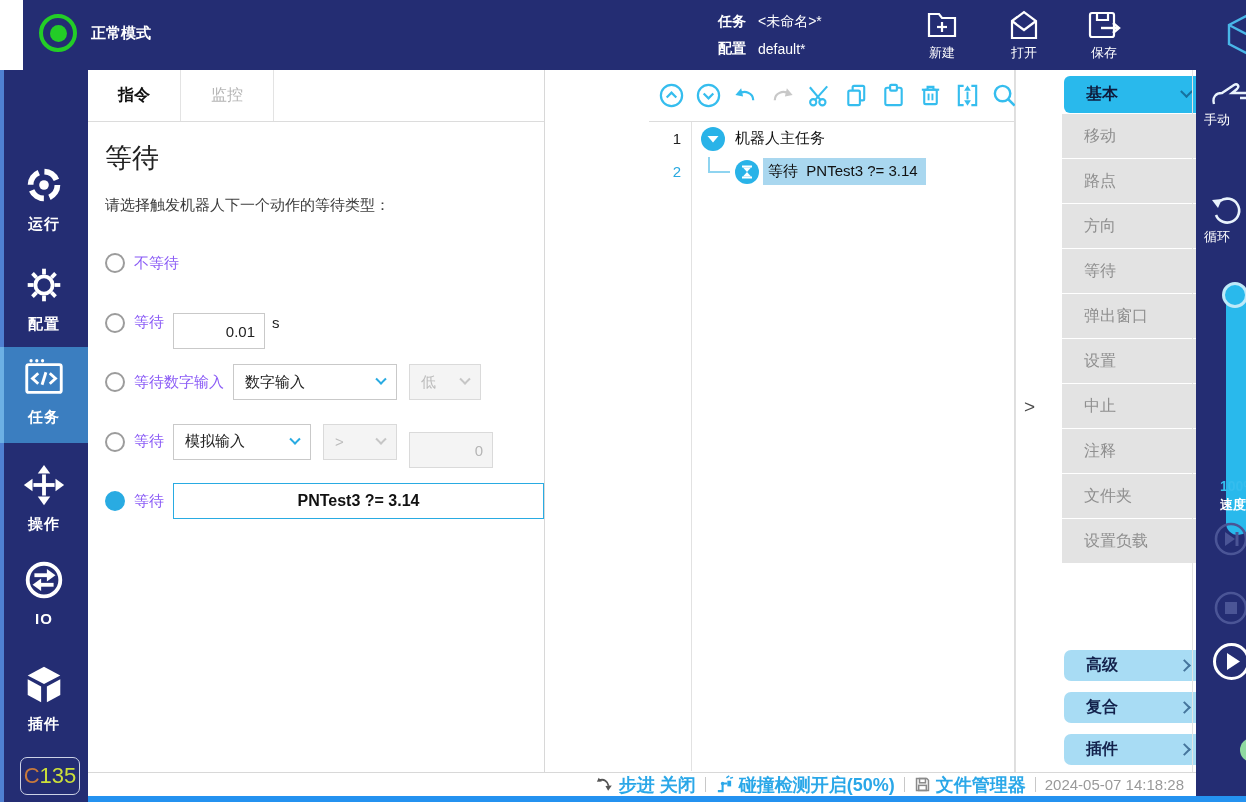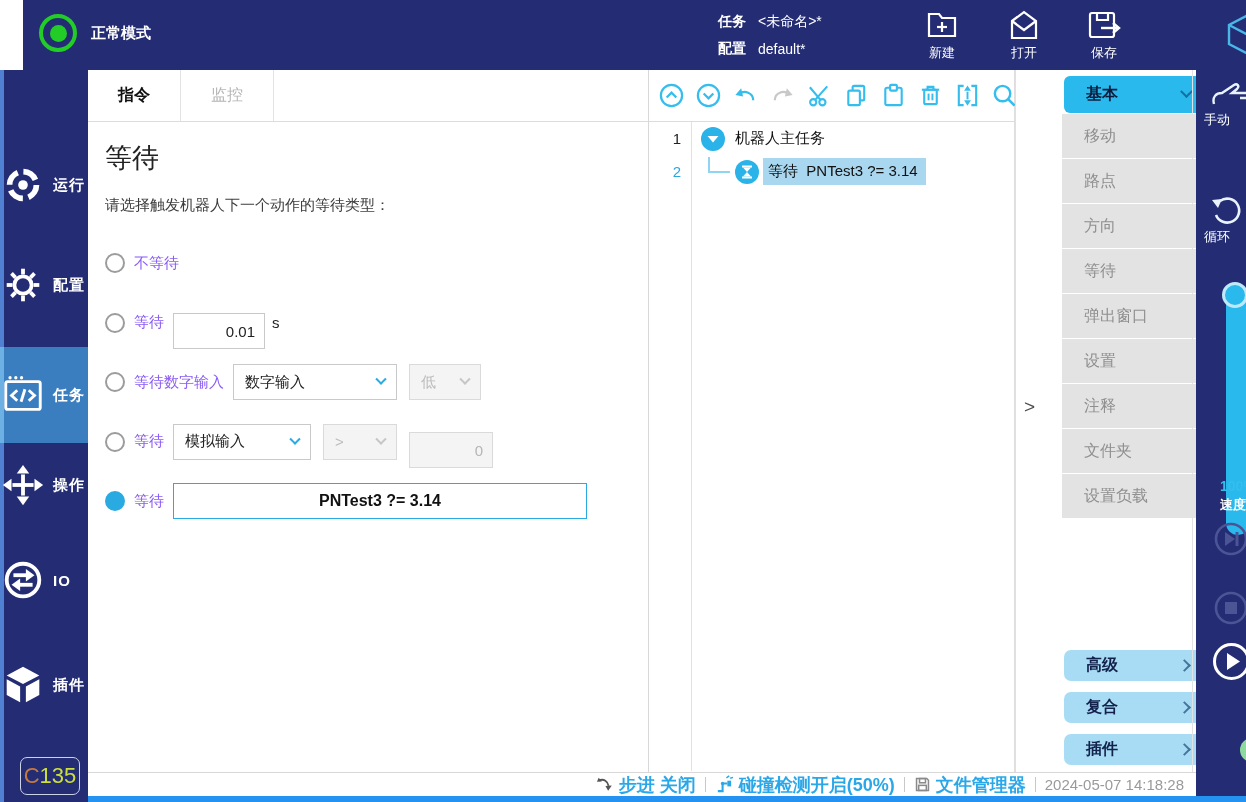--- a/index.html
+++ b/index.html
@@ -16,29 +16,29 @@
   .mode-label { color:#fff; font-size:15px; font-weight:bold; }
   .taskinfo { position:absolute; left:695px; top:8px; color:#fff; font-size:14px; }
   .taskinfo .row { display:flex; gap:12px; height:27px; align-items:center; }
   .taskinfo .lbl { font-weight:bold; }
   .tb-action { position:absolute; top:9px; width:62px; display:flex; flex-direction:column; align-items:center; gap:3px; color:#fff; cursor:pointer; }
   .tb-action .cap { font-size:13px; }
   .tb-logo { position:absolute; left:1202px; top:11px; }
   
   .sidebar { position:absolute; left:0; top:70px; width:88px; height:732px; background:#242d73; z-index:5; }
   .sidebar::before { content:''; position:absolute; left:0; top:0; bottom:0; width:4px; background:#4f80d2; }
-  .nav-item { position:absolute; left:0; width:88px; display:flex; align-items:center; gap:7px; color:#fff; padding:8px 0; cursor:pointer; }
+  .nav-item { position:absolute; left:0; width:88px; display:flex; flex-direction:column; align-items:center; gap:7px; color:#fff; padding:8px 0; cursor:pointer; }
   .nav-item .cap { font-size:15px; font-weight:bold; letter-spacing:1px; }
   .nav-item.selected { background:#3b7ec0; }
   .nav-item.selected::before { content:''; position:absolute; left:0; top:0; bottom:0; width:4px; background:#6cb0e4; }
   .robot-badge { position:absolute; left:20px; bottom:7px; width:60px; height:38px; border:1px solid #ccd2e6; border-radius:7px; display:flex; align-items:center; justify-content:center; font-size:22px; background:transparent; }
   .robot-badge .c { color:#c8793c; }
   .robot-badge .n { color:#ccdf3a; }
   
-  .form-panel { position:absolute; left:88px; top:70px; width:561px; height:702px; background:#fff; border-right:1px solid #d8d8d8; }
+  .form-panel { position:absolute; left:88px; top:70px; width:457px; height:702px; background:#fff; border-right:1px solid #d8d8d8; }
   .tabbar { height:52px; border-bottom:1px solid #dcdcdc; display:flex; }
   .tab { width:93px; display:flex; align-items:center; justify-content:center; font-size:16px; border-right:1px solid #e3e3e3; cursor:pointer; }
   .tab.active { font-weight:bold; color:#111; }
   .tab.inactive { color:#b5b5b5; }
   .form-body { padding:18px 0 0 17px; }
   .form-title { font-size:27px; font-weight:500; color:#222; margin-bottom:20px; }
   .form-desc { font-size:15px; color:#3c3c3c; margin-bottom:30px; }
   .opt-row { display:flex; align-items:center; margin-bottom:15px; min-height:36px; }
   .radio { flex:0 0 auto; width:20px; height:20px; border-radius:50%; border:2px solid #9c9c9c; background:#fff; margin-right:9px; cursor:pointer; }
   .radio.on { background:#29abe2; border-color:#29abe2; }
@@ -384,20 +384,21 @@
     <div class="instr-header">
       <span>基本</span>
       <span class="hchev"></span>
     </div>
     <div class="instr-item">移动</div>
     <div class="instr-item">路点</div>
     <div class="instr-item">方向</div>
     <div class="instr-item">等待</div>
     <div class="instr-item">弹出窗口</div>
     <div class="instr-item">设置</div>
+    <div class="instr-item">中止</div>
     <div class="instr-item">注释</div>
     <div class="instr-item">文件夹</div>
     <div class="instr-item">设置负载</div>
     <div class="instr-groups">
       <div class="grp">
         <span>高级</span>
         <span class="gchev"></span>
       </div>
       <div class="grp">
         <span>复合</span>

